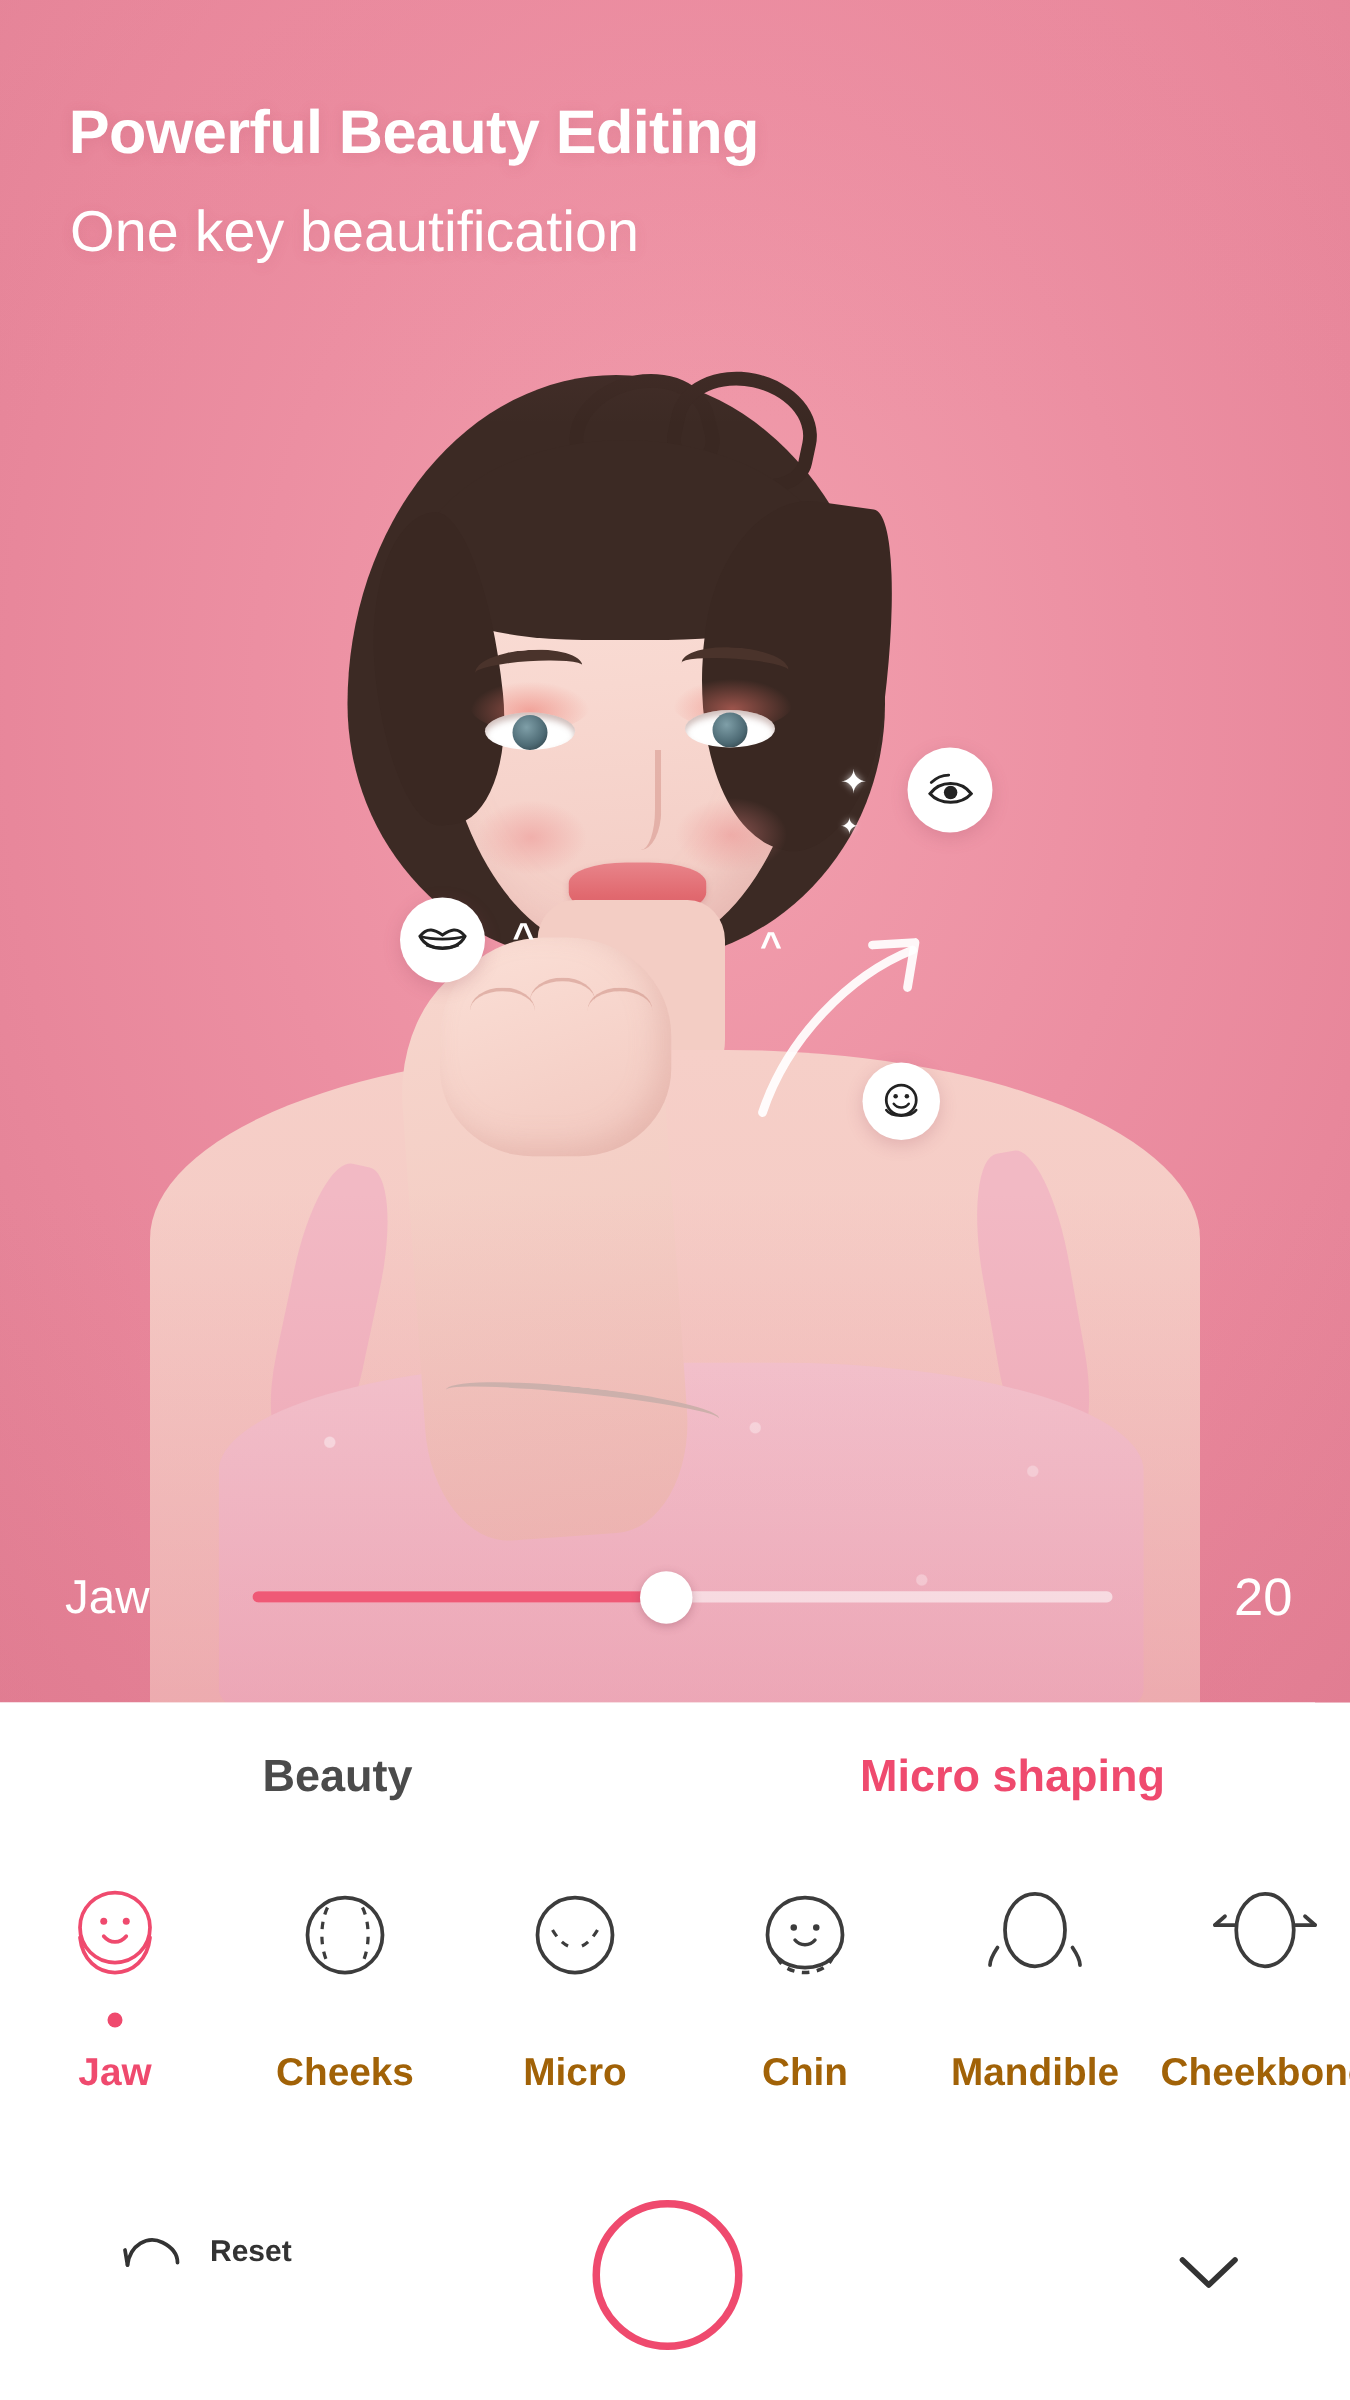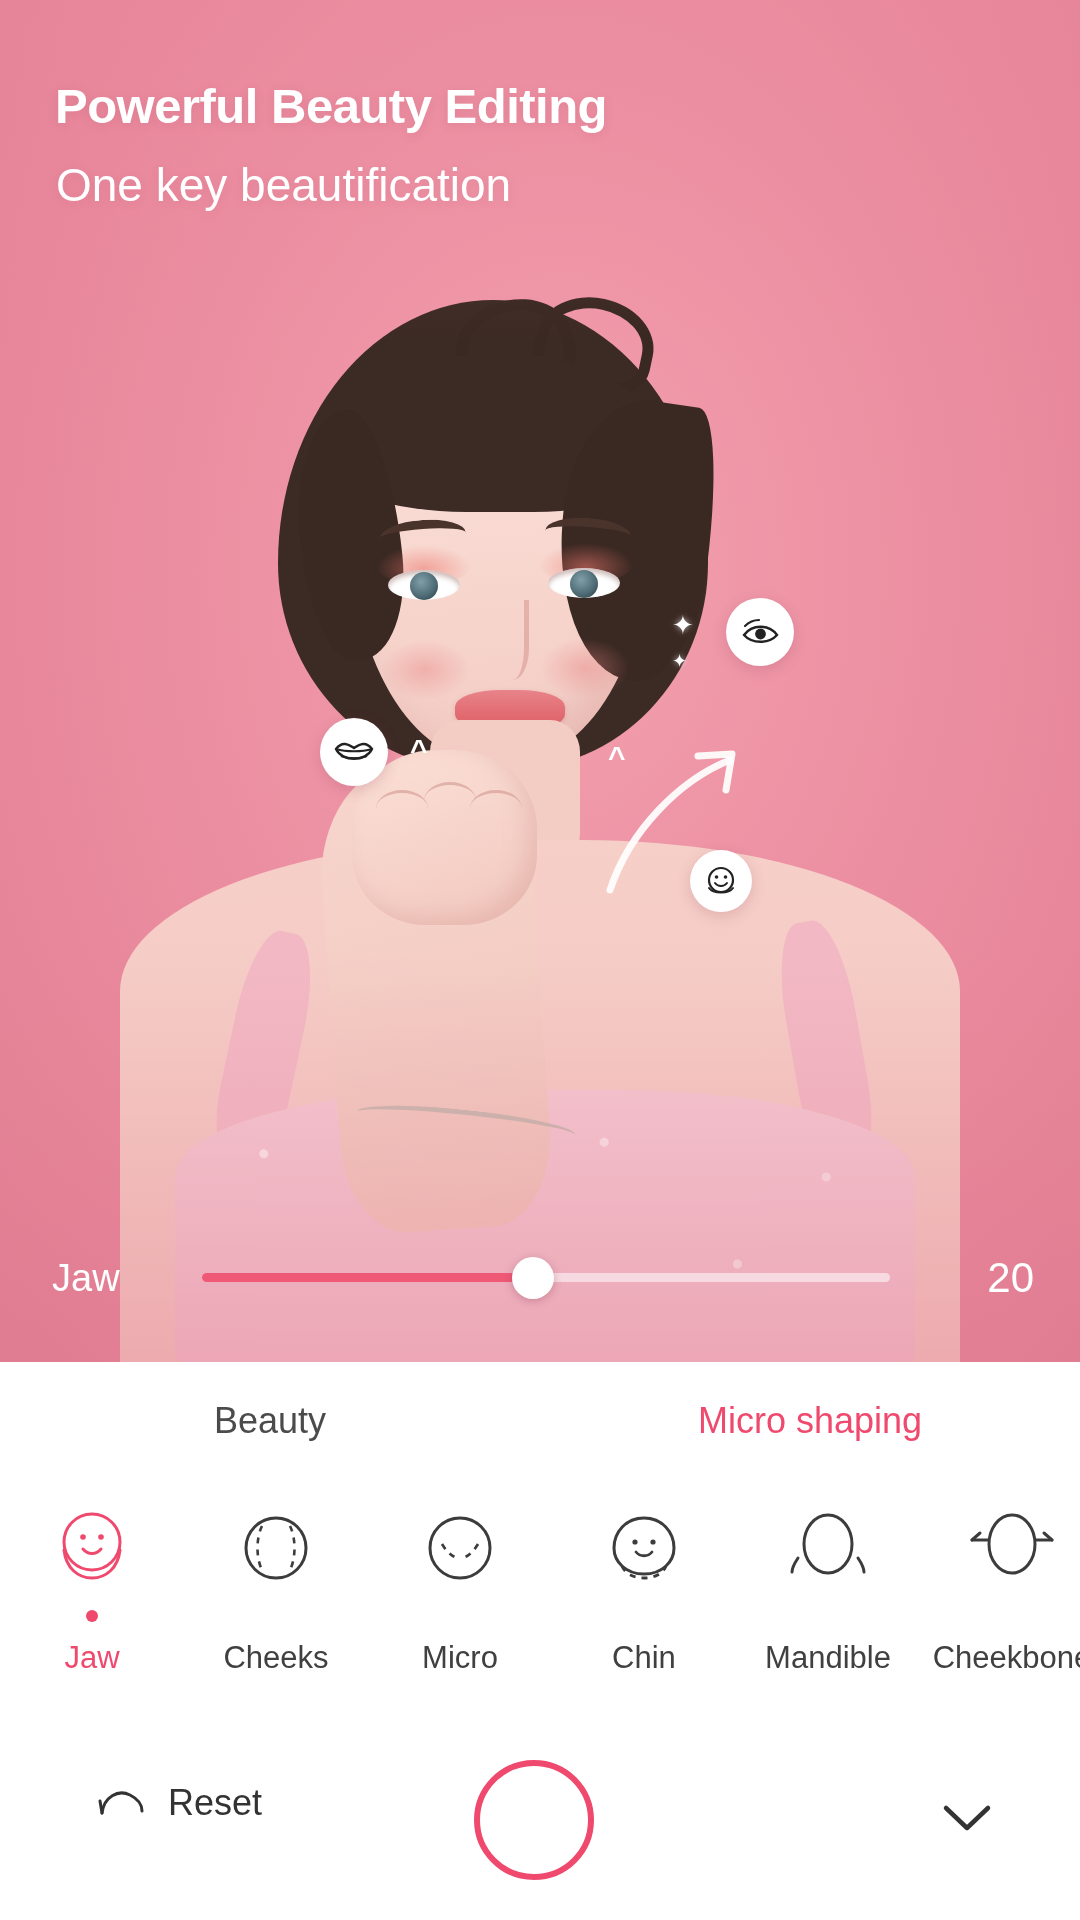--- a/index.html
+++ b/index.html
@@ -356,20 +356,21 @@
   }
 
   
   .panel {
     position: absolute;
     left: 0;
     top: 1362px;
     width: 1052px;
     height: 558px;
     background: #ffffff;
+    font-weight: bold;
   }
   .tabs {
     position: absolute;
     left: 0; top: 0;
     width: 1080px; height: 118px;
     display: flex;
     align-items: center;
   }
   .tab {
     flex: 1;
@@ -406,42 +407,42 @@
     width: 12px; height: 12px;
     border-radius: 50%;
     background: #ef4a6e;
     margin: 10px auto 0;
     visibility: hidden;
   }
   .tool.active .tool-dot { visibility: visible; }
   .tool-label {
     margin-top: 18px;
     font-size: 31px;
-    color: #404040;
+    color: #a16207;
     white-space: nowrap;
   }
   .tool.active .tool-label { color: #ef4a6e; }
 
   .bottom-bar {
     position: absolute;
     left: 0;
     bottom: 0;
     width: 1080px;
     height: 200px;
   }
   .reset-btn {
     position: absolute;
     left: 96px;
     top: 62px;
     display: flex;
     align-items: center;
     gap: 20px;
   }
   .reset-label {
-    font-size: 36px;
+    font-size: 24px;
     color: #333333;
   }
   .shutter {
     position: absolute;
     left: 50%;
     margin-left: -66px;
     top: 40px;
     width: 120px;
     height: 120px;
     border: 6px solid #ef4a6e;

